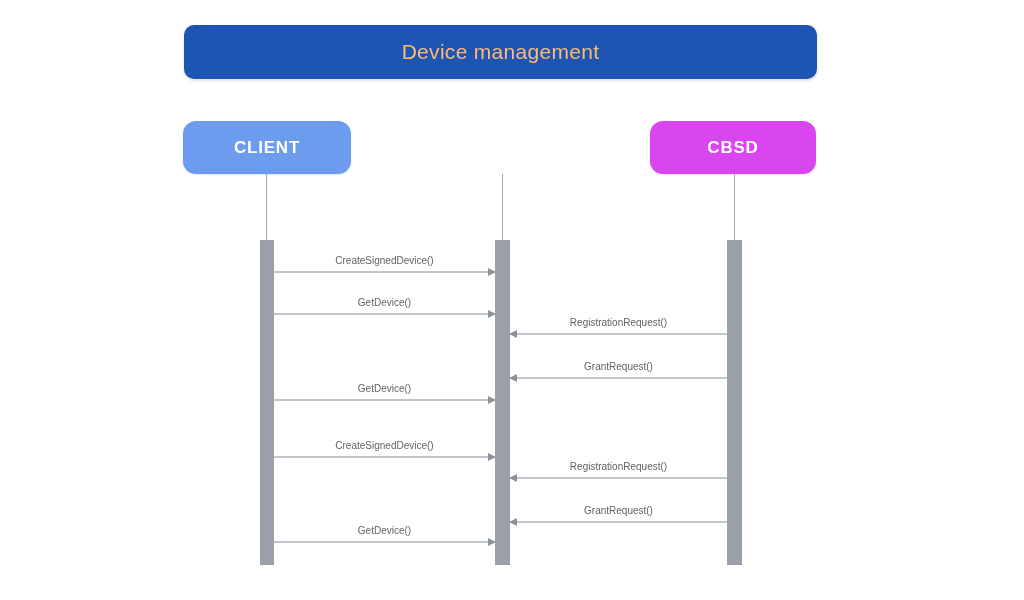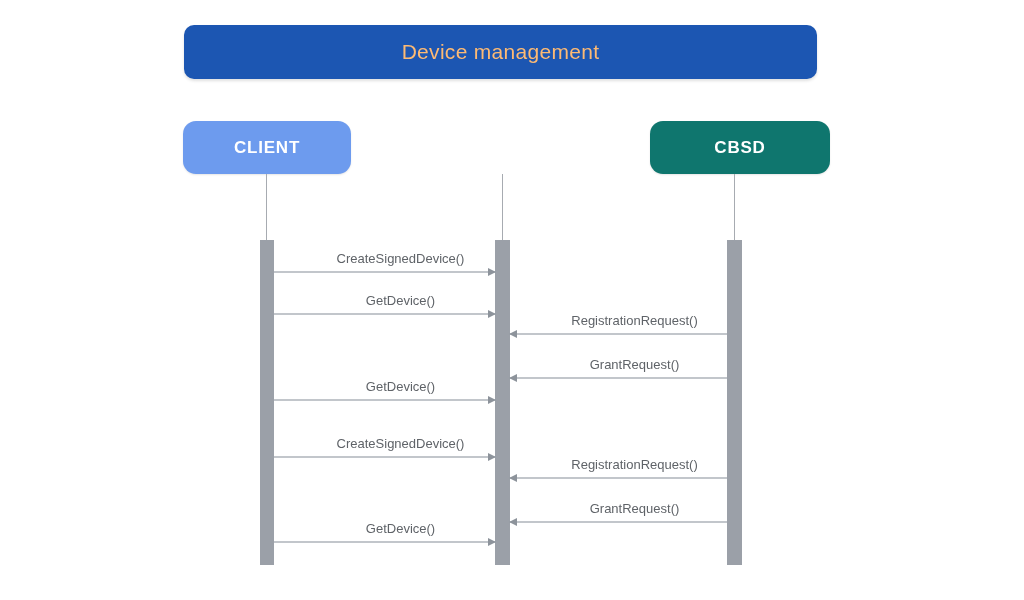--- a/index.html
+++ b/index.html
@@ -39,21 +39,21 @@
     font-size: 17px;
     font-weight: bold;
     letter-spacing: 0.8px;
     display: flex;
     align-items: center;
     justify-content: center;
     box-shadow: 0 1px 2px rgba(0,0,0,0.10);
   }
   .actor-client { left: 183px; width: 168px; background: #6d9bee; }
   .actor-sas    { left: 417px; width: 168px; background: #1c56b2; }
-  .actor-cbsd   { left: 650px; width: 180px; background: #0f766e; }
+  .actor-cbsd   { left: 650px; width: 166px; background: #d946ef; }
 
   .lifeline {
     position: absolute;
     top: 174px;
     height: 66px;
     width: 1px;
     background: #a7abb1;
   }
   .lifeline-client { left: 266px; }
   .lifeline-sas    { left: 502px; }
@@ -72,24 +72,23 @@
   .message {
     position: absolute;
     height: 26px;
   }
   .msg-label {
     position: absolute;
     bottom: 7px;
     left: 0;
     width: 100%;
     text-align: center;
-    font-size: 13px;
+    font-size: 10px;
     color: #5f6368;
     white-space: nowrap;
-    margin-left: 16px;
   }
   .msg-line {
     position: absolute;
     bottom: 0;
     left: 0;
     width: 100%;
     height: 2px;
     background: #c2c6cb;
   }
   .msg-head {

